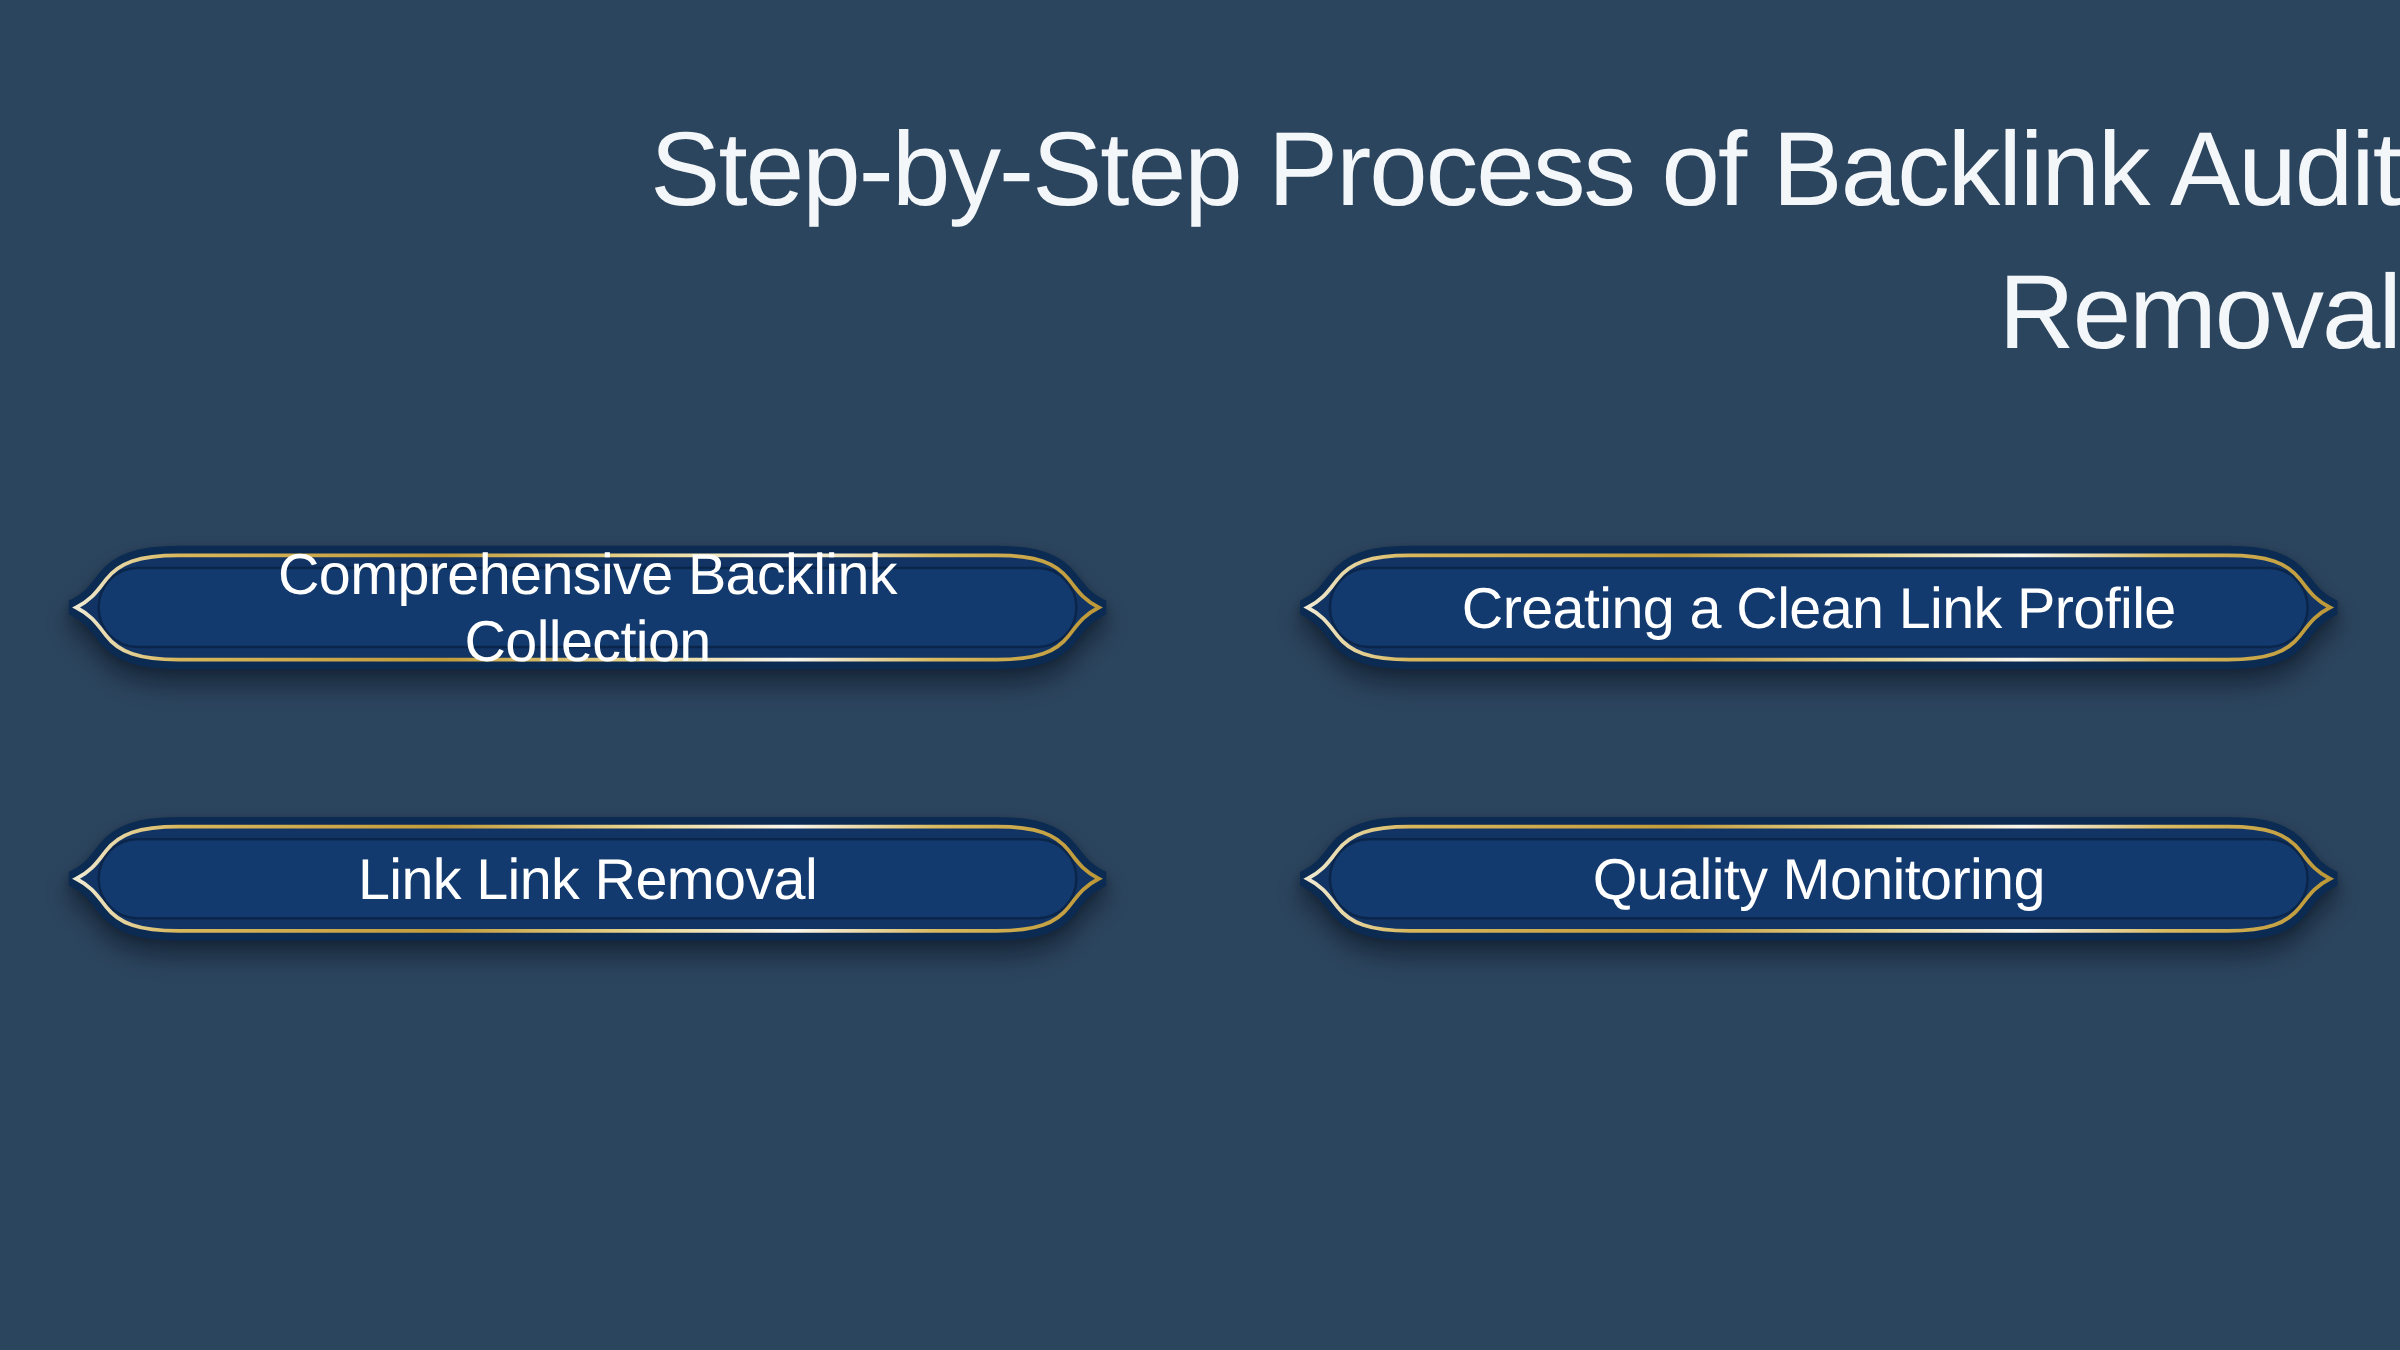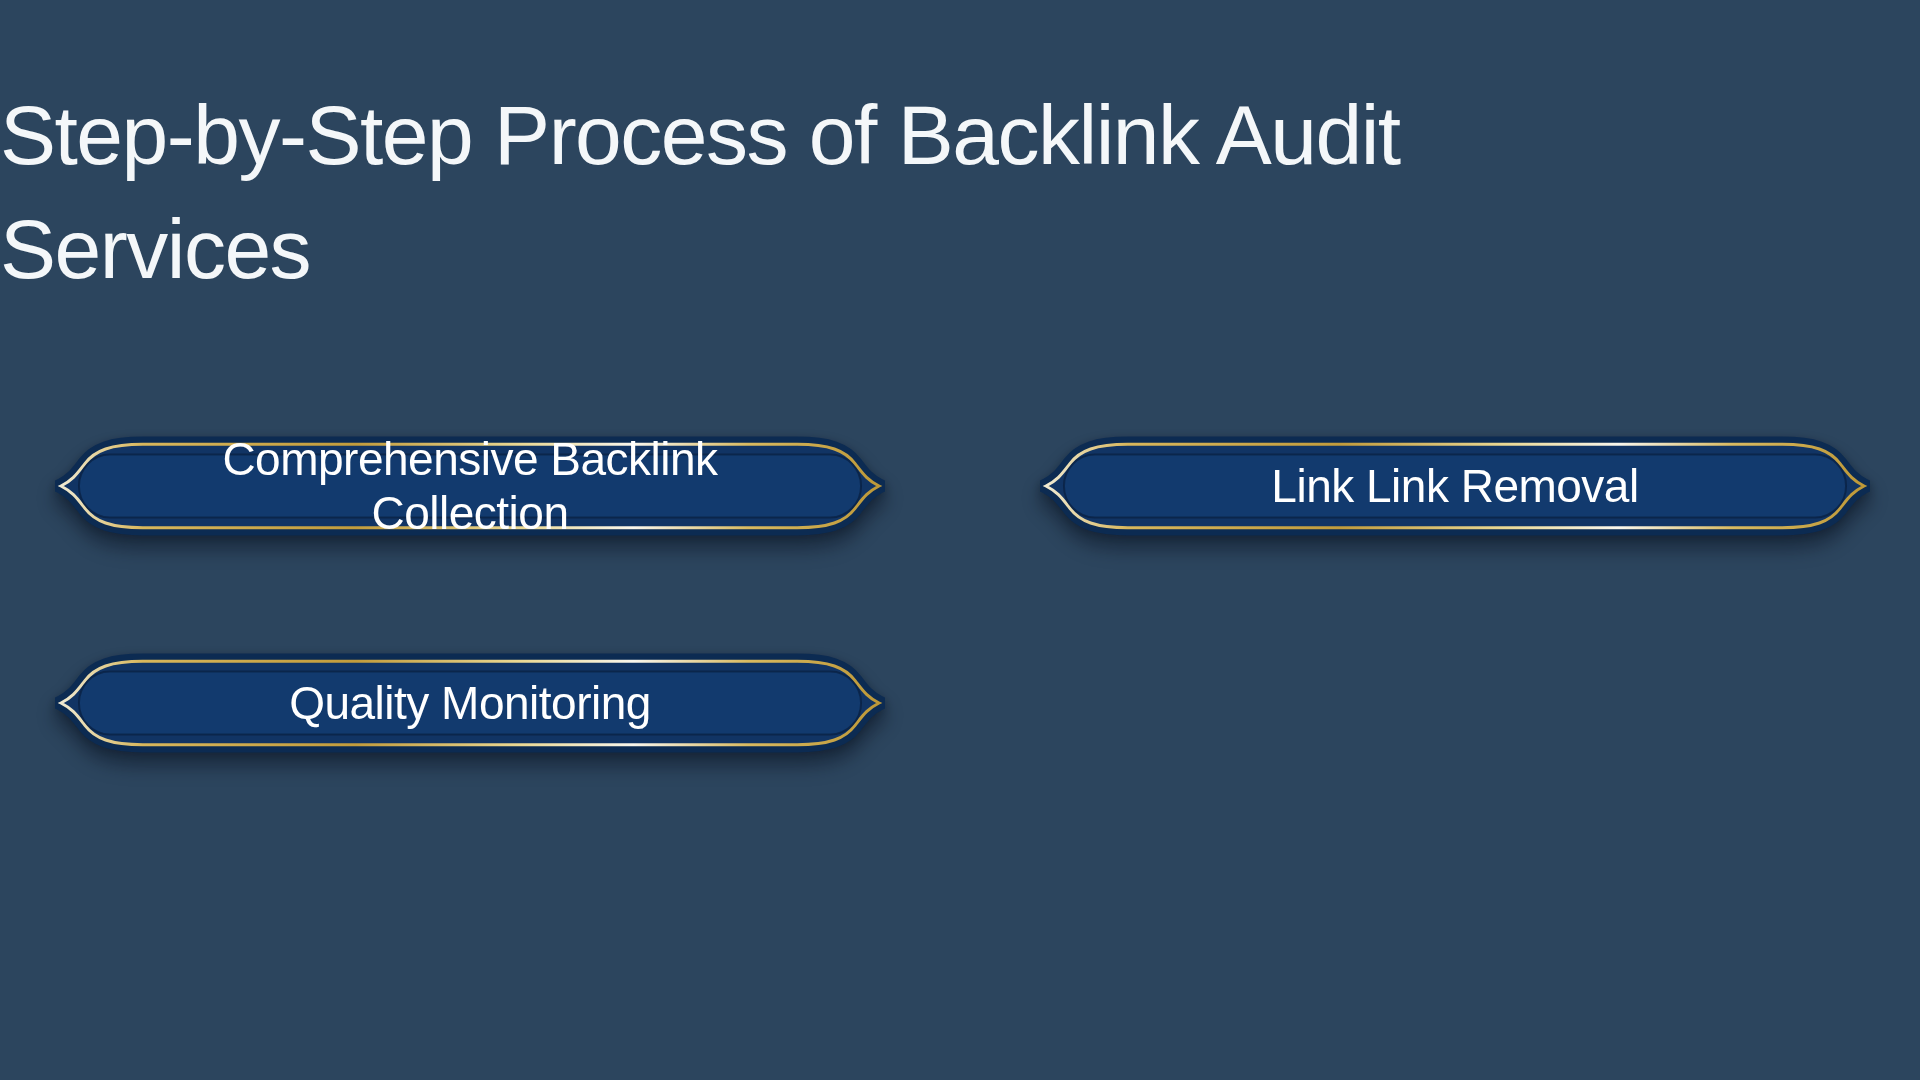--- a/index.html
+++ b/index.html
@@ -12,21 +12,21 @@
   }
   * { margin: 0; padding: 0; box-sizing: border-box; }
   html, body {
     width: 1920px; height: 1080px;
     overflow: hidden;
     background: var(--background);
     font-family: "Liberation Sans", "DejaVu Sans", sans-serif;
   }
   .title {
     margin-top: 78px;
-    text-align: left;
+    text-align: right;
     color: var(--title-text);
     font-size: 84px;
     font-weight: 400;
     line-height: 1.36;
     letter-spacing: -1.5px;
   }
   .banners {
     position: absolute;
     left: 55px;
     top: 430px;
@@ -75,34 +75,42 @@
       <stop offset="0.56" stop-color="#ead893"></stop>
       <stop offset="0.70" stop-color="#f9f6ec"></stop>
       <stop offset="0.84" stop-color="#d9ba60"></stop>
       <stop offset="1" stop-color="#bd9838"></stop>
     </linearGradient>
   </defs>
 </svg>
 
 <div class="title">
   <div>Step-by-Step Process of Backlink Audit</div>
-  <div>Services</div>
+  <div>Removal</div>
 </div>
 
 <div class="banners">
 
   <div class="banner">
     <svg viewBox="0 0 832 110" preserveAspectRatio="none">
       <path d="M 6,55 C 18,49 22,43 30,33 C 40,20 56,14 88,14 L 744,14 C 776,14 792,20 802,33 C 810,43 814,49 826,55 C 814,61 810,67 802,77 C 792,90 776,96 744,96 L 88,96 C 56,96 40,90 30,77 C 22,67 18,61 6,55 Z" style="fill:none; stroke:var(--banner-rim); stroke-width:15; stroke-linejoin:miter;"></path>
       <path d="M 6,55 C 18,49 22,43 30,33 C 40,20 56,14 88,14 L 744,14 C 776,14 792,20 802,33 C 810,43 814,49 826,55 C 814,61 810,67 802,77 C 792,90 776,96 744,96 L 88,96 C 56,96 40,90 30,77 C 22,67 18,61 6,55 Z" style="fill:var(--banner-fill)" stroke="url(#goldGrad)" stroke-width="3" stroke-linejoin="miter"></path>
       <rect x="24" y="24" width="784" height="62" rx="31" style="fill:var(--banner-inner-fill); stroke:rgba(5,18,40,0.45); stroke-width:2;"></rect>
     </svg>
     <div class="label">Comprehensive Backlink Collection</div>
   </div>
 
+  <div class="banner">
+    <svg viewBox="0 0 832 110" preserveAspectRatio="none">
+      <path d="M 6,55 C 18,49 22,43 30,33 C 40,20 56,14 88,14 L 744,14 C 776,14 792,20 802,33 C 810,43 814,49 826,55 C 814,61 810,67 802,77 C 792,90 776,96 744,96 L 88,96 C 56,96 40,90 30,77 C 22,67 18,61 6,55 Z" style="fill:none; stroke:var(--banner-rim); stroke-width:15; stroke-linejoin:miter;"></path>
+      <path d="M 6,55 C 18,49 22,43 30,33 C 40,20 56,14 88,14 L 744,14 C 776,14 792,20 802,33 C 810,43 814,49 826,55 C 814,61 810,67 802,77 C 792,90 776,96 744,96 L 88,96 C 56,96 40,90 30,77 C 22,67 18,61 6,55 Z" style="fill:var(--banner-fill)" stroke="url(#goldGrad)" stroke-width="3" stroke-linejoin="miter"></path>
+      <rect x="24" y="24" width="784" height="62" rx="31" style="fill:var(--banner-inner-fill); stroke:rgba(5,18,40,0.45); stroke-width:2;"></rect>
+    </svg>
+    <div class="label">Creating a Clean Link Profile</div>
+  </div>
 
 
   <div class="banner">
     <svg viewBox="0 0 832 110" preserveAspectRatio="none">
       <path d="M 6,55 C 18,49 22,43 30,33 C 40,20 56,14 88,14 L 744,14 C 776,14 792,20 802,33 C 810,43 814,49 826,55 C 814,61 810,67 802,77 C 792,90 776,96 744,96 L 88,96 C 56,96 40,90 30,77 C 22,67 18,61 6,55 Z" style="fill:none; stroke:var(--banner-rim); stroke-width:15; stroke-linejoin:miter;"></path>
       <path d="M 6,55 C 18,49 22,43 30,33 C 40,20 56,14 88,14 L 744,14 C 776,14 792,20 802,33 C 810,43 814,49 826,55 C 814,61 810,67 802,77 C 792,90 776,96 744,96 L 88,96 C 56,96 40,90 30,77 C 22,67 18,61 6,55 Z" style="fill:var(--banner-fill)" stroke="url(#goldGrad)" stroke-width="3" stroke-linejoin="miter"></path>
       <rect x="24" y="24" width="784" height="62" rx="31" style="fill:var(--banner-inner-fill); stroke:rgba(5,18,40,0.45); stroke-width:2;"></rect>
     </svg>
     <div class="label">Link Link Removal</div>
   </div>

